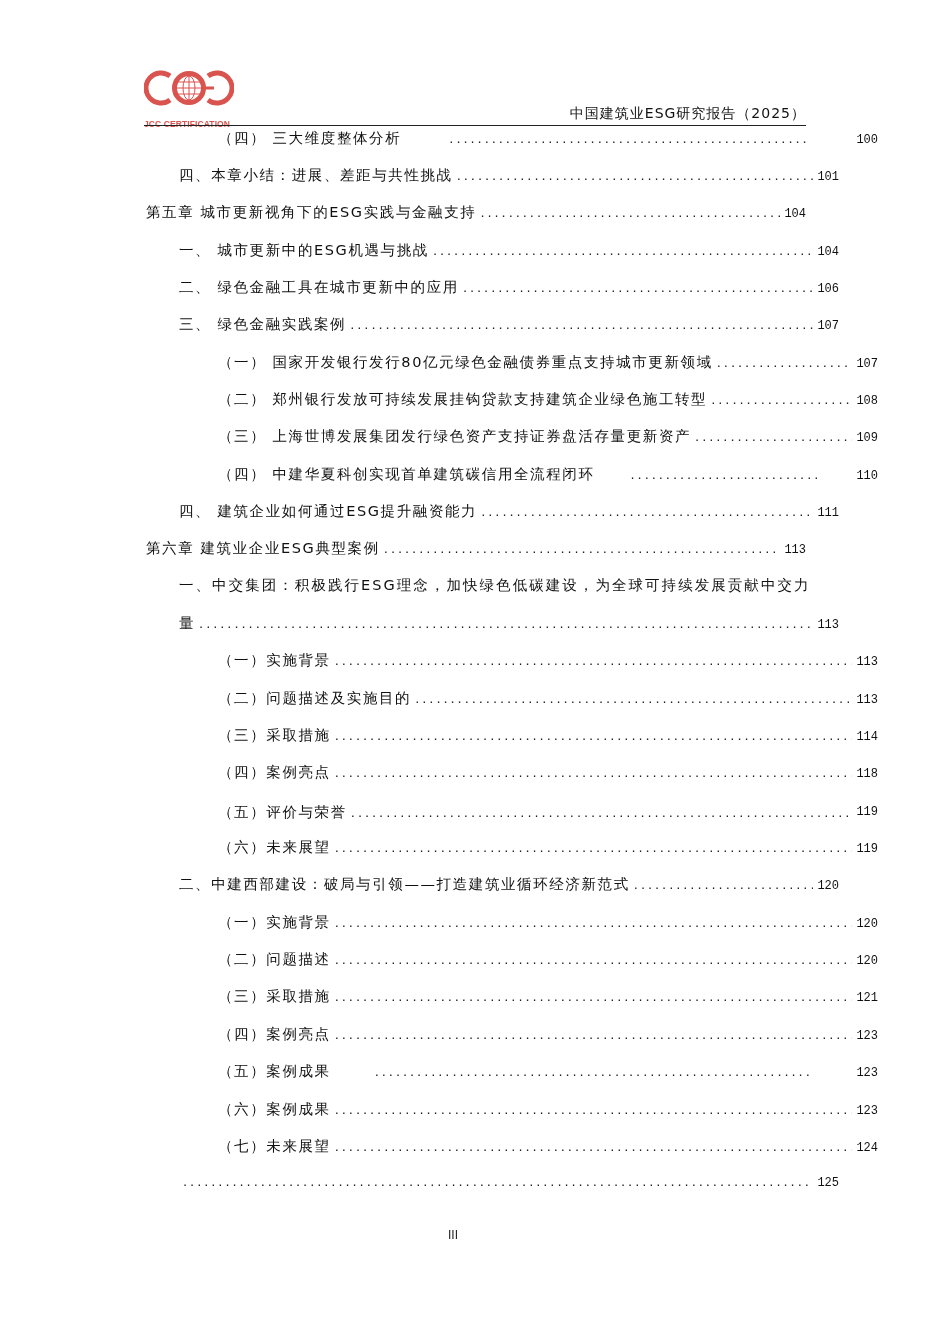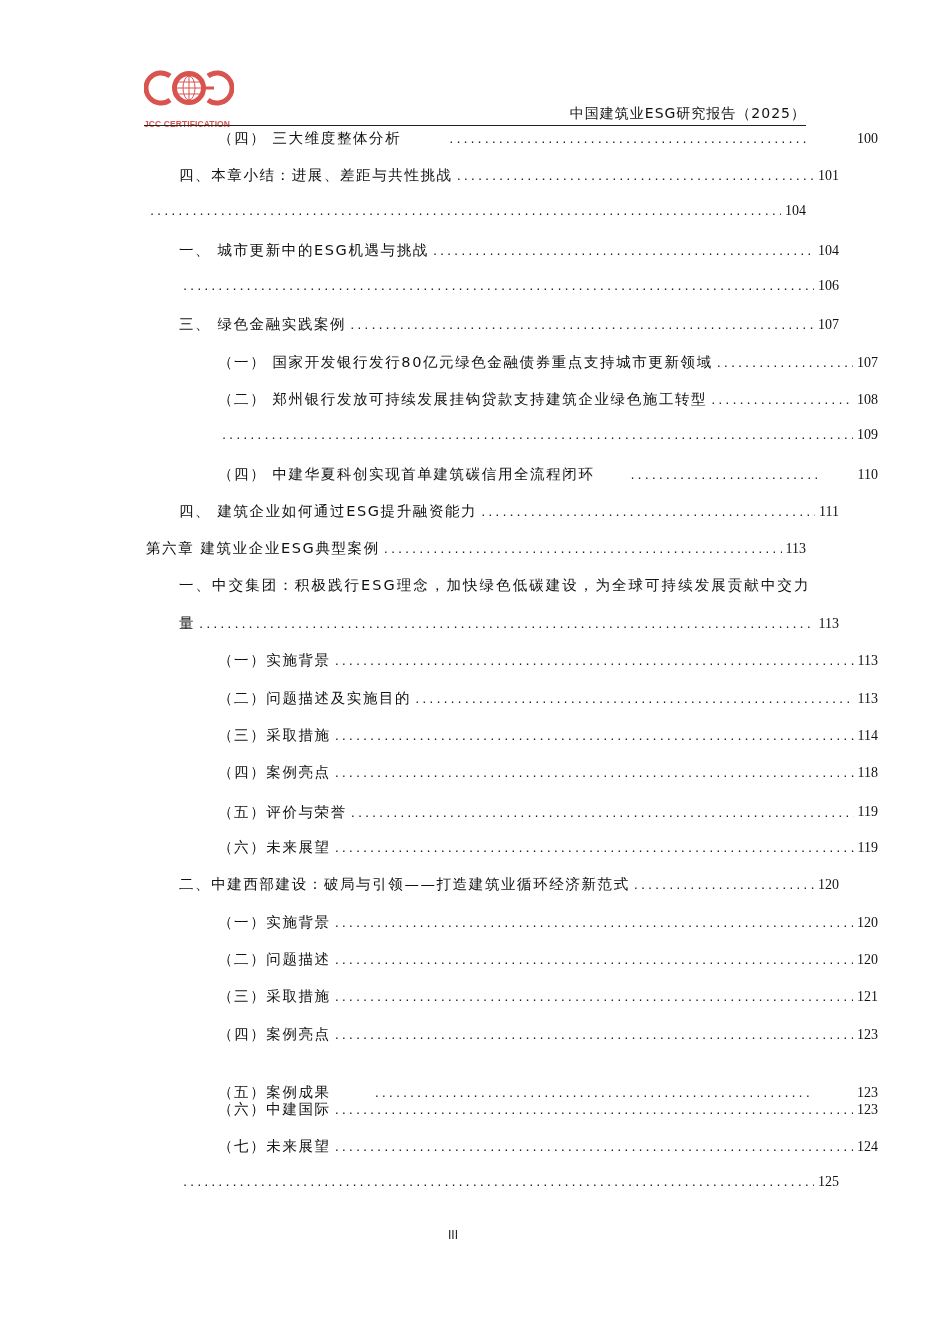--- a/index.html
+++ b/index.html
@@ -11,21 +11,21 @@
       font-weight: bold; font-size: 8.5px; color: #d9534f; letter-spacing: 0.1px; white-space: nowrap; }
     .header-title { position: absolute; right: 144px; top: 105px; font-size: 14px; letter-spacing: 1px;
       font-family: "DejaVu Sans", sans-serif; color: #111; white-space: nowrap; }
     .header-rule { position: absolute; left: 144px; right: 144px; top: 125px; height: 0; border-top: 1.5px solid #222; }
     .toc { position: absolute; left: 146px; width: 660px; top: 130px; }
     .row { position: absolute; left: 0; width: 660px; height: 22px; display: flex; align-items: baseline;
       font-size: 14.5px; white-space: nowrap; }
     .row .label { flex: 0 0 auto; letter-spacing: 1.6px; }
     .row .dots { flex: 1 1 auto; overflow: hidden; margin: 0 4px; color: #222; letter-spacing: 3.2px; font-size: 13px; }
     .row .dots::before { content: ". . . . . . . . . . . . . . . . . . . . . . . . . . . . . . . . . . . . . . . . . . . . . . . . . . . . . . . . . . . . . . . . . . . . . . . . . . . . . . . . . . . . . . . . . . . . . . . . . . . . . . . . . ."; letter-spacing: -0.6px; }
-    .row .page { flex: 0 0 auto; font-family: Liberation Serif, serif; font-size: 14px; }
+    .row .page { flex: 0 0 auto; font-family: Liberation Mono, monospace; font-size: 12px; }
     .l0 { padding-left: 0; }
     .l1 { padding-left: 33px; }
     .l2 { padding-left: 72px; }
     .page-num { position: absolute; left: 0; width: 906px; top: 1228px; text-align: center;
       font-family: "Liberation Sans", sans-serif; font-size: 12px; color: #222; }
   </style>
 </head>
 <body>
 
 <div class="logo">
@@ -55,48 +55,51 @@
       <span class="label">（四） 三大维度整体分析</span>
       <span class="dots"></span>
       <span class="page">100</span>
     </div>
     <div class="row l1" style="top: 36px;">
       <span class="label">四、本章小结：进展、差距与共性挑战</span>
       <span class="dots"></span>
       <span class="page">101</span>
     </div>
     <div class="row l0" style="top: 73px;">
+      <span class="label">第五章 城市更新视角下的ESG实践与金融支持</span>
       <span class="dots"></span>
       <span class="page">104</span>
     </div>
     <div class="row l1" style="top: 111px;">
       <span class="label">一、 城市更新中的ESG机遇与挑战</span>
       <span class="dots"></span>
       <span class="page">104</span>
     </div>
     <div class="row l1" style="top: 148px;">
+      <span class="label">二、 绿色金融工具在城市更新中的应用</span>
       <span class="dots"></span>
       <span class="page">106</span>
     </div>
     <div class="row l1" style="top: 185px;">
       <span class="label">三、 绿色金融实践案例</span>
       <span class="dots"></span>
       <span class="page">107</span>
     </div>
     <div class="row l2" style="top: 223px;">
       <span class="label">（一） 国家开发银行发行80亿元绿色金融债券重点支持城市更新领域</span>
       <span class="dots"></span>
       <span class="page">107</span>
     </div>
     <div class="row l2" style="top: 260px;">
       <span class="label">（二） 郑州银行发放可持续发展挂钩贷款支持建筑企业绿色施工转型</span>
       <span class="dots"></span>
       <span class="page">108</span>
     </div>
     <div class="row l2" style="top: 297px;">
+      <span class="label">（三） 上海世博发展集团发行绿色资产支持证券盘活存量更新资产</span>
       <span class="dots"></span>
       <span class="page">109</span>
     </div>
     <div class="row l2" style="top: 335px; gap: 32px;">
       <span class="label">（四） 中建华夏科创实现首单建筑碳信用全流程闭环</span>
       <span class="dots"></span>
       <span class="page">110</span>
     </div>
     <div class="row l1" style="top: 372px;">
       <span class="label">四、 建筑企业如何通过ESG提升融资能力</span>
@@ -164,27 +167,27 @@
     <div class="row l2" style="top: 857px;">
       <span class="label">（三）采取措施</span>
       <span class="dots"></span>
       <span class="page">121</span>
     </div>
     <div class="row l2" style="top: 895px;">
       <span class="label">（四）案例亮点</span>
       <span class="dots"></span>
       <span class="page">123</span>
     </div>
-    <div class="row l2" style="top: 953px; gap: 40px;">
+    <div class="row l2" style="top: 932px; gap: 40px;">
       <span class="label">（五）案例成果</span>
       <span class="dots"></span>
       <span class="page">123</span>
     </div>
     <div class="row l2" style="top: 970px;">
-      <span class="label">（六）中建国际</span>
+      <span class="label">（六）案例成果</span>
       <span class="dots"></span>
       <span class="page">123</span>
     </div>
     <div class="row l2" style="top: 1007px;">
       <span class="label">（七）未来展望</span>
       <span class="dots"></span>
       <span class="page">124</span>
     </div>
     <div class="row l1" style="top: 1044px;">
       <span class="dots"></span>

